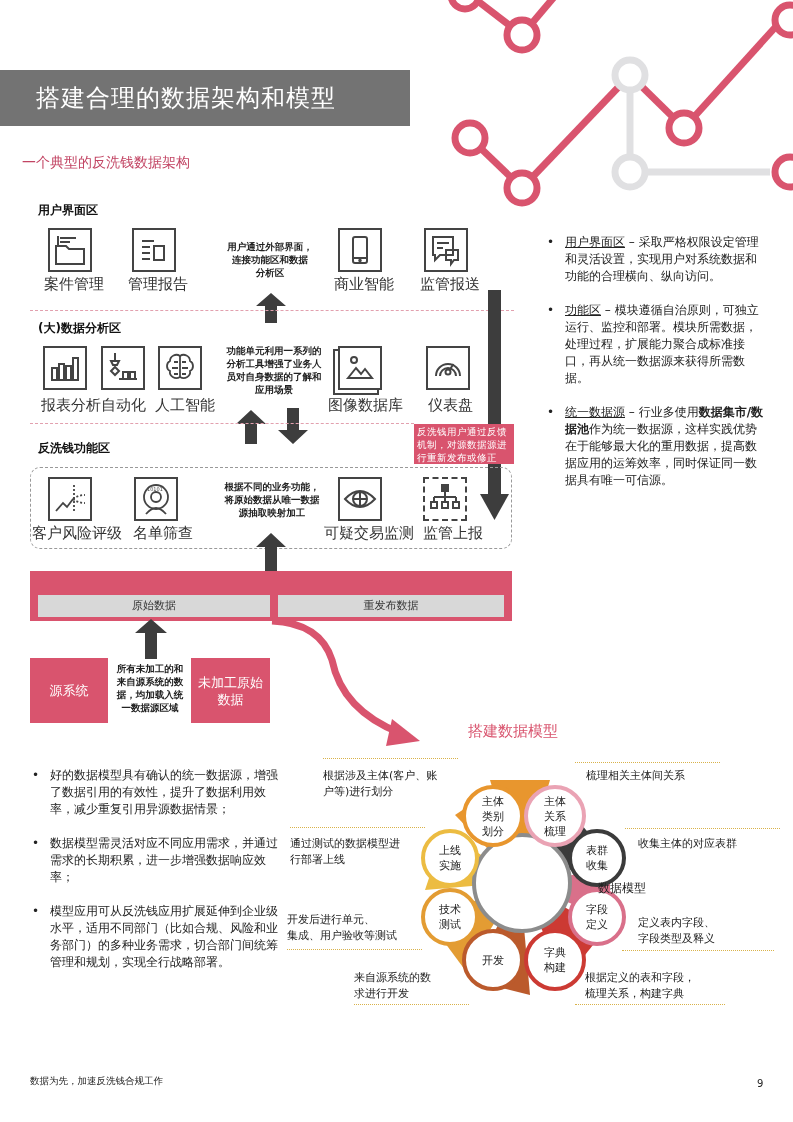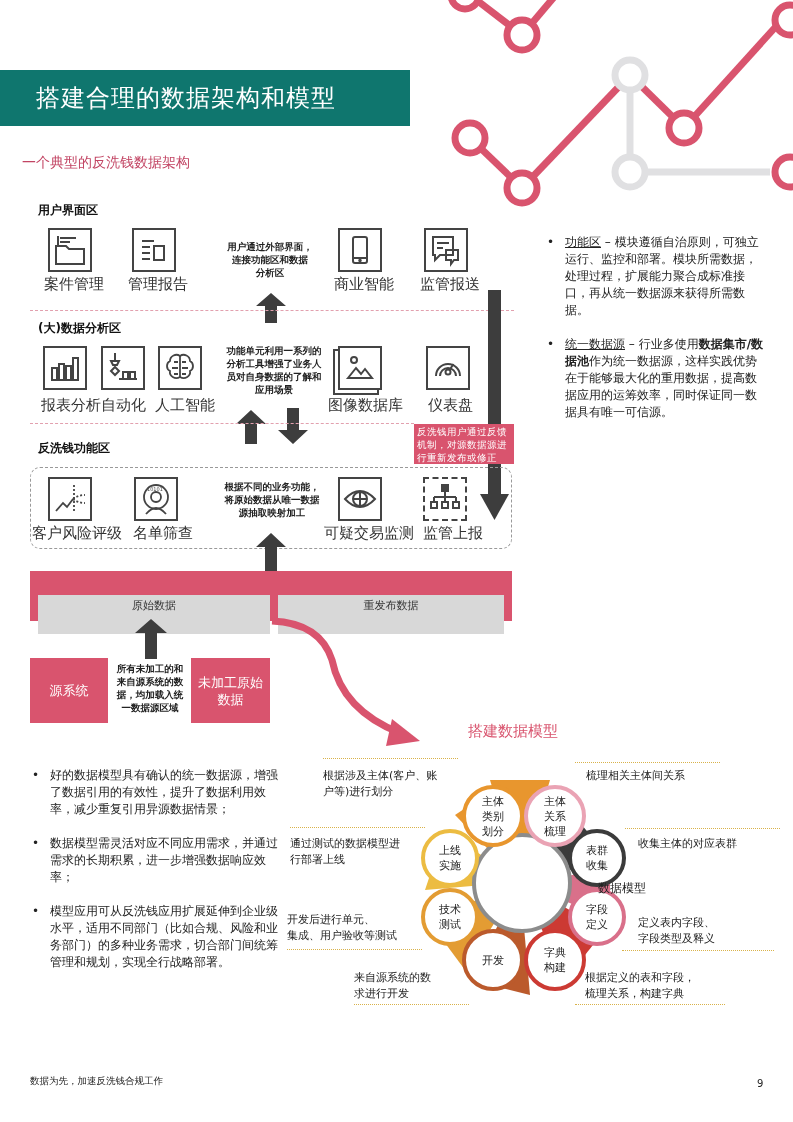--- a/index.html
+++ b/index.html
@@ -1,33 +1,33 @@
 <!DOCTYPE html>
 <html><head>
 <meta charset="utf-8">
 <style>
   * { box-sizing: border-box; margin: 0; padding: 0; }
   html, body { width: 793px; height: 1122px; background: #fff; overflow: hidden; }
   body { position: relative; font-family: "DejaVu Sans", "Liberation Sans", sans-serif; color: #333; }
   .abs { position: absolute; }
   .deco { position: absolute; left: 0; top: 0; width: 793px; height: 240px; }
-  .title-band { left: 0; top: 70px; width: 410px; height: 56px; background: #0f766e; }
+  .title-band { left: 0; top: 70px; width: 410px; height: 56px; background: #737373; }
   .title-band span { position: absolute; left: 36px; top: 12px; color: #fff; font-size: 24px; font-family: "DejaVu Serif", "Liberation Serif", serif; letter-spacing: 1px; }
   .subtitle { left: 22px; top: 154px; color: #c24463; font-size: 14px; }
   .zone-label { font-size: 12px; font-weight: bold; color: #111; }
   .icon-box { width: 44px; height: 44px; border: 2px solid #444; background: #fff; display: flex; align-items: center; justify-content: center; }
   .icon-box svg { width: 36px; height: 36px; }
   .icon-lbl { font-size: 15px; color: #333; text-align: center; white-space: nowrap; }
   .note { font-size: 9.5px; color: #222; text-align: center; line-height: 13px; font-weight: bold; }
   .dash-line { height: 0; border-top: 1.5px dashed #e2a0ae; }
   .func-frame { left: 30px; top: 467px; width: 482px; height: 82px; border: 1.5px dashed #999; border-radius: 10px; }
   .feedback { left: 414px; top: 424px; width: 100px; height: 40px; background: #d9546e; color: #fff; font-size: 9.5px; line-height: 13px; padding: 1px 3px; letter-spacing: 0.5px; }
   .ds-bar { left: 30px; top: 571px; width: 482px; height: 50px; background: #d9546e; }
   .ds-title { position: absolute; left: 0; right: 0; top: 5px; text-align: center; color: #fff; font-size: 11px; }
-  .ds-cell { position: absolute; top: 24px; height: 39px; background: #d8d8d8; color: #333; font-size: 11px; text-align: center; line-height: 22px; }
+  .ds-cell { position: absolute; top: 24px; height: 22px; background: #d8d8d8; color: #333; font-size: 11px; text-align: center; line-height: 22px; }
   .pink-box { background: #d9546e; color: #fff; font-size: 13px; text-align: center; display: flex; align-items: center; justify-content: center; line-height: 17px; }
   .right-list { left: 545px; top: 234px; width: 220px; font-size: 12px; line-height: 17px; color: #222; }
   .right-list li { list-style: none; position: relative; padding-left: 20px; margin-bottom: 17px; }
   .right-list li::before { content: "•"; position: absolute; left: 2px; top: 0; }
   .u { text-decoration: underline; }
   .b { font-weight: bold; }
   .left-list { left: 30px; top: 767px; width: 250px; font-size: 12px; line-height: 17px; color: #222; }
   .left-list li { list-style: none; position: relative; padding-left: 20px; margin-bottom: 17px; }
   .left-list li::before { content: "•"; position: absolute; left: 2px; top: 0; }
   .model-title { left: 468px; top: 722px; color: #d9546e; font-size: 15px; }
@@ -278,20 +278,21 @@
   <div>一数据源区域</div>
 </div>
 <div class="abs pink-box" style="left:191px;top:658px;width:79px;height:65px;padding:0 4px;">未加工原始数据</div>
 
 <svg class="abs" style="left:260px;top:615px;" width="170" height="135">
   <path d="M12 6 Q60 8 72 45 Q82 95 140 118" stroke="#d9546e" stroke-width="7" fill="none"></path>
   <polygon points="132,104 160,126 126,131" fill="#d9546e"></polygon>
 </svg>
 
 <ul class="abs right-list">
+  <li><span class="u">用户界面区</span><span> – 采取严格权限设定管理和灵活设置，实现用户对系统数据和功能的合理横向、纵向访问。</span></li>
   <li><span class="u">功能区</span><span> – 模块遵循自治原则，可独立运行、监控和部署。模块所需数据，处理过程，扩展能力聚合成标准接口，再从统一数据源来获得所需数据。</span></li>
   <li><span class="u">统一数据源</span><span> – 行业多使用</span><span class="b">数据集市/数据池</span><span>作为统一数据源，这样实践优势在于能够最大化的重用数据，提高数据应用的运筹效率，同时保证同一数据具有唯一可信源。</span></li>
 </ul>
 
 <ul class="abs left-list">
   <li>好的数据模型具有确认的统一数据源，增强了数据引用的有效性，提升了数据利用效率，减少重复引用异源数据情景；</li>
   <li>数据模型需灵活对应不同应用需求，并通过需求的长期积累，进一步增强数据响应效率；</li>
   <li>模型应用可从反洗钱应用扩展延伸到企业级水平，适用不同部门（比如合规、风险和业务部门）的多种业务需求，切合部门间统筹管理和规划，实现全行战略部署。</li>
 </ul>
 

